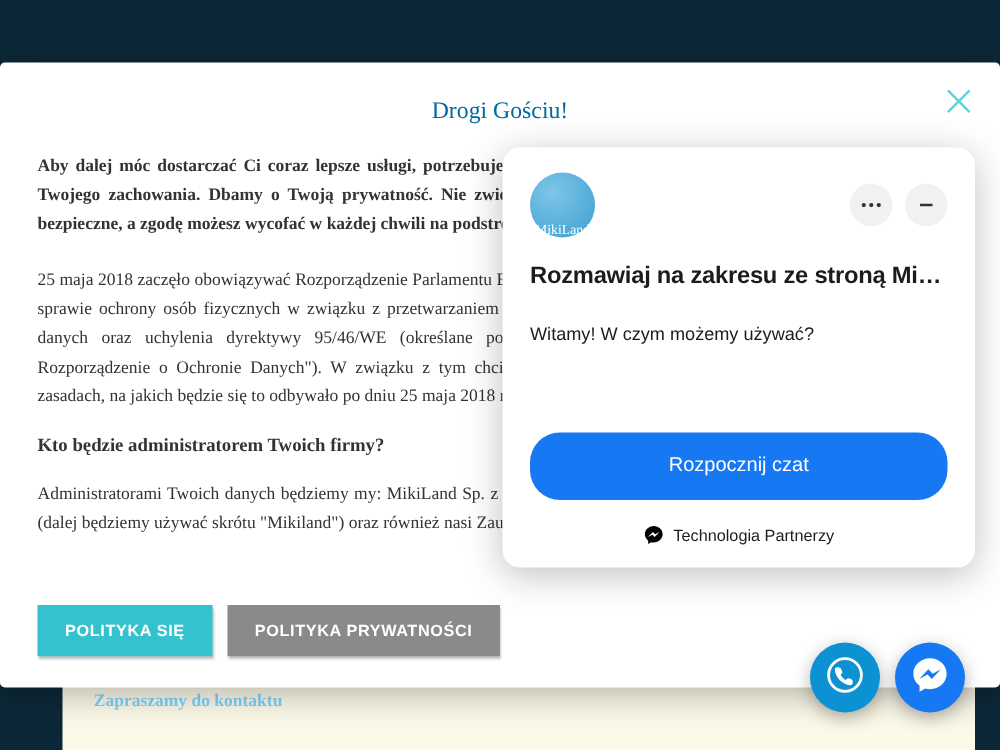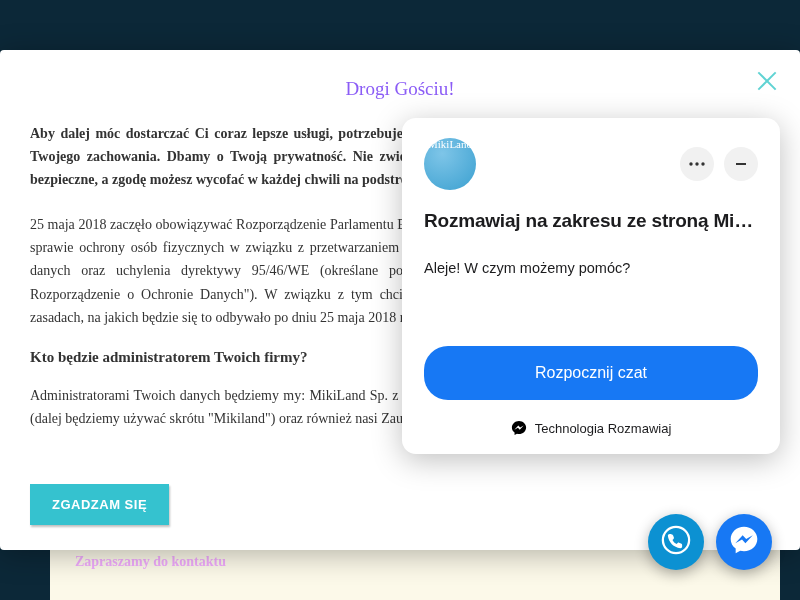--- a/index.html
+++ b/index.html
@@ -25,21 +25,21 @@
       border-top-left-radius: 8px;
       border-top-right-radius: 8px;
     }
     .contact-text {
       position: absolute;
       bottom: 30px;
       left: 75px;
       font-family: Georgia, serif;
       font-weight: bold;
       font-size: 14px;
-      color: #f0abfc;
+      color: #7dd3fc;
     }
     .modal-overlay {
       position: absolute;
       top: 50px;
       left: 0;
       right: 0;
       bottom: 50px;
       background: #fff;
       border-radius: 4px;
       padding: 28px 30px 30px 30px;
@@ -52,21 +52,21 @@
       right: 20px;
       width: 26px;
       height: 26px;
       cursor: pointer;
       color: #5fd3d3;
     }
     .modal-title {
       text-align: center;
       font-family: Georgia, serif;
       font-size: 19px;
-      color: #8b5cf6;
+      color: #0369a1;
       margin-bottom: 22px;
     }
     .modal-bold-text {
       font-family: Georgia, serif;
       font-weight: bold;
       font-size: 14px;
       line-height: 1.65;
       color: #333;
       text-align: justify;
       margin-bottom: 22px;
@@ -130,21 +130,21 @@
       justify-content: space-between;
       margin-bottom: 20px;
     }
     .chat-avatar {
       width: 52px;
       height: 52px;
       border-radius: 50%;
       background: radial-gradient(circle at 35% 30%, #7ec5e8, #3ba0d0);
       position: relative;
       display:flex;
-      align-items:flex-start;
+      align-items:flex-end;
       justify-content:center;
       font-size:10px;
       color:#fff;
     }
     .chat-header-icons {
       display: flex;
       gap: 10px;
     }
     .chat-icon-btn {
       width: 34px;
@@ -237,21 +237,22 @@
         <line x1="20" y1="4" x2="4" y2="20"></line>
     </svg>
   </div>
   <div class="modal-title">Drogi Gościu!</div>
   <div class="modal-bold-text">Aby dalej móc dostarczać Ci coraz lepsze usługi, potrzebujemy zgody na lepsze dopasowanie treści marketingowych do Twojego zachowania. Dbamy o Twoją prywatność. Nie zwiększamy zakresu naszych uprawnień. Twoje dane są u nas bezpieczne, a zgodę możesz wycofać w każdej chwili na podstronie polityka prywatności.</div>
   <div class="modal-body-text">25 maja 2018 zaczęło obowiązywać Rozporządzenie Parlamentu Europejskiego i Rady (UE) 2016/679 z dnia 27 kwietnia 2016 r. w sprawie ochrony osób fizycznych w związku z przetwarzaniem danych osobowych i w sprawie swobodnego przepływu takich danych oraz uchylenia dyrektywy 95/46/WE (określane popularnie jako "RODO", "ORODO", "GDPR" lub "Ogólne Rozporządzenie o Ochronie Danych"). W związku z tym chcielibyśmy poinformować o przetwarzaniu Twoich danych oraz zasadach, na jakich będzie się to odbywało po dniu 25 maja 2018 roku. Poniżej znajdziesz podstawowe informacje na ten temat.</div>
   <div class="modal-subtitle">Kto będzie administratorem Twoich firmy?</div>
   <div class="modal-body-text">Administratorami Twoich danych będziemy my: MikiLand Sp. z o.o., Aleje Jerozolimskie 81, 02-001 Warszawa, NIP 701-00-799 (dalej będziemy używać skrótu "Mikiland") oraz również nasi Zaufani Partnerzy czyli firmy i inne</div>
   <div class="modal-fade"></div>
   <div class="modal-buttons">
-    <button class="btn btn-agree">ZGADZAM SIĘ</button>
+    <button class="btn btn-agree">POLITYKA SIĘ</button>
+    <button class="btn btn-privacy">POLITYKA PRYWATNOŚCI</button>
   </div>
 </div>
 
 <div class="chat-widget">
   <div class="chat-header">
     <div class="chat-avatar">
       <span style="font-family:cursive;font-size:11px;">MikiLand</span>
     </div>
     <div class="chat-header-icons">
       <div class="chat-icon-btn">
@@ -262,29 +263,29 @@
         </svg>
       </div>
       <div class="chat-icon-btn">
         <svg width="14" height="14" viewBox="0 0 14 14">
             <line x1="2" y1="7" x2="12" y2="7" stroke="#333" stroke-width="2"></line>
           </svg>
       </div>
     </div>
   </div>
   <div class="chat-title">Rozmawiaj na zakresu ze stroną Mi…</div>
-  <div class="chat-welcome">Aleje! W czym możemy pomóc?</div>
+  <div class="chat-welcome">Witamy! W czym możemy używać?</div>
   <button class="chat-start-btn">Rozpocznij czat</button>
   <div class="chat-footer">
     <span class="messenger-glyph">
       <svg viewBox="0 0 36 36" width="16" height="16">
           <path fill="#000" d="M18 2C9.2 2 2 8.6 2 16.8c0 4.7 2.3 8.8 6 11.5V34l5.5-3c1.4.4 3 .6 4.5.6 8.8 0 16-6.6 16-14.8S26.8 2 18 2zm1.7 19.8l-4.1-4.4-8 4.4 8.8-9.4 4.2 4.4 7.9-4.4-8.8 9.4z"></path>
         </svg>
     </span>
-    <span>Technologia Rozmawiaj</span>
+    <span>Technologia Partnerzy</span>
   </div>
 </div>
 
 <div class="fab fab-phone">
   <span>
     <svg width="30" height="30" viewBox="0 0 24 24" fill="none" stroke="#fff" stroke-width="1.8">
       <circle cx="12" cy="12" r="10.5"></circle>
       <path d="M8.5 7.5c.6 0 1 .4 1.2.9l.6 1.6c.1.4 0 .8-.3 1.1l-.8.8c.7 1.4 1.9 2.6 3.3 3.3l.8-.8c.3-.3.7-.4 1.1-.3l1.6.6c.5.2.9.6.9 1.2v1.2c0 .8-.7 1.5-1.5 1.4-5.2-.5-9.4-4.7-9.9-9.9-.1-.8.6-1.5 1.4-1.5h1.2z" fill="#fff" stroke="none"></path>
     </svg>
   </span>

